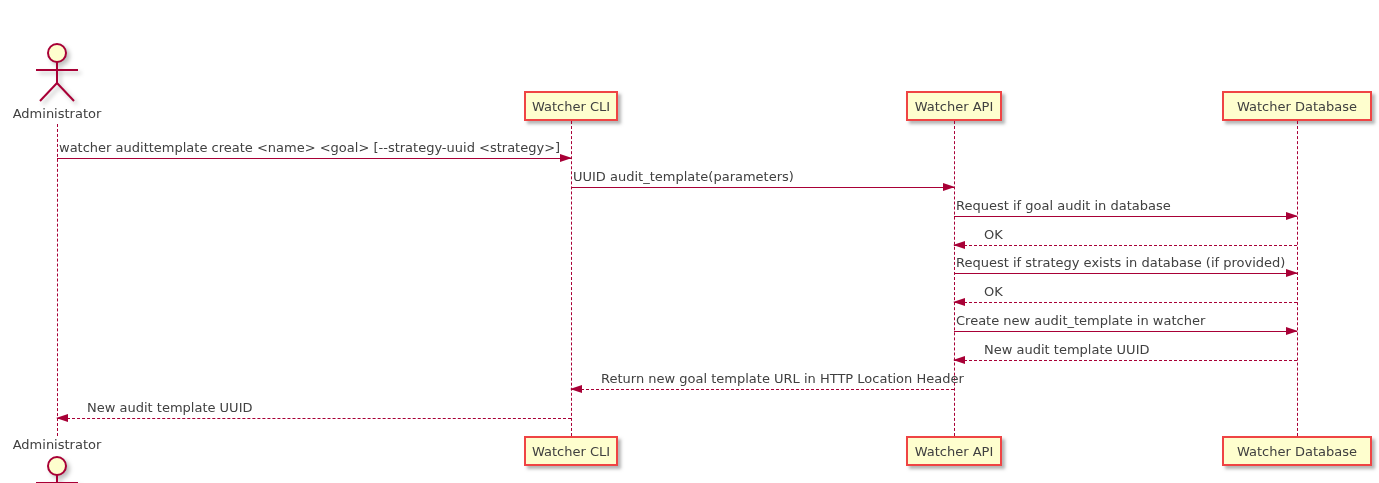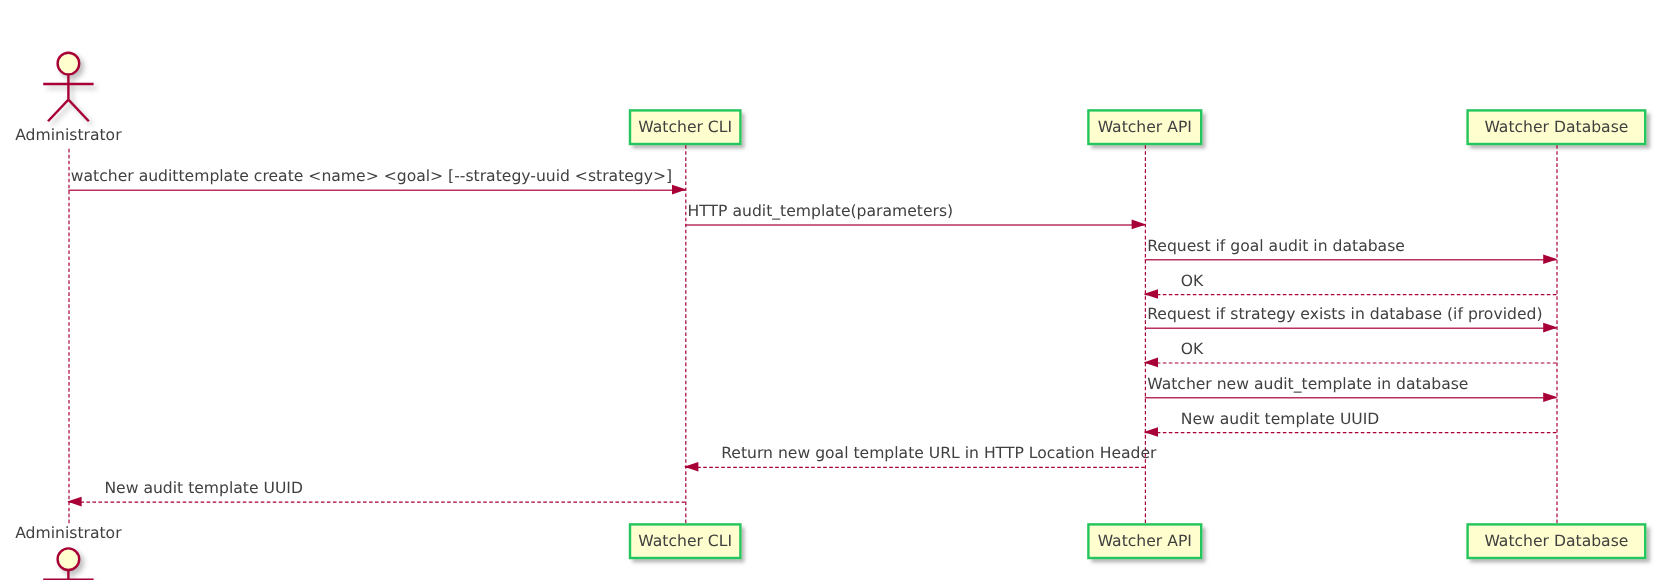--- a/index.html
+++ b/index.html
@@ -4,21 +4,21 @@
 <style>
   html,body { margin:0; padding:0; background:#ffffff; }
   .seq {
     position:relative; width:1379px; height:452px; background:#ffffff;
     font-family:"DejaVu Sans", sans-serif; font-size:13px; color:#404040;
     overflow:hidden;
     margin-top:40px;
   }
   .pbox {
     position:absolute; height:30px; box-sizing:border-box;
-    background:#FEFECE; border:2px solid #22c55e;
+    background:#FEFECE; border:2px solid #ef4444;
     box-shadow:3px 3px 3px rgba(110,110,110,0.5);
     display:flex; align-items:center; justify-content:center;
     white-space:nowrap;
   }
   .lifeline { position:absolute; width:0; border-left:1px dashed #A80036; }
   .actor-label { position:absolute; width:120px; text-align:center; white-space:nowrap; }
   .actor-figure { position:absolute; filter:drop-shadow(3px 3px 2px rgba(0,0,0,0.25)); }
   .msg { position:absolute; height:0; }
   .msg-label { position:absolute; bottom:3px; left:2px; white-space:nowrap; }
   .msg.rev .msg-label { left:30px; }
@@ -52,21 +52,21 @@
   <div class="lifeline" style="left:954px; top:81px; height:315px;"></div>
   <div class="lifeline" style="left:1297px; top:81px; height:315px;"></div>
 
   <div class="msg" style="left:57px; top:118px; width:514px;">
     <span class="msg-label">watcher audittemplate create &lt;name&gt; &lt;goal&gt; [--strategy-uuid &lt;strategy&gt;]</span>
     <div class="line solid"></div>
     <div class="head head-right"></div>
   </div>
 
   <div class="msg" style="left:571px; top:147px; width:383px;">
-    <span class="msg-label">HTTP audit_template(parameters)</span>
+    <span class="msg-label">UUID audit_template(parameters)</span>
     <div class="line solid"></div>
     <div class="head head-right"></div>
   </div>
 
   <div class="msg" style="left:954px; top:176px; width:343px;">
     <span class="msg-label">Request if goal audit in database</span>
     <div class="line solid"></div>
     <div class="head head-right"></div>
   </div>
 
@@ -82,21 +82,21 @@
     <div class="head head-right"></div>
   </div>
 
   <div class="msg rev" style="left:954px; top:262px; width:343px;">
     <span class="msg-label">OK</span>
     <div class="line dashed"></div>
     <div class="head head-left"></div>
   </div>
 
   <div class="msg" style="left:954px; top:291px; width:343px;">
-    <span class="msg-label">Watcher new audit_template in database</span>
+    <span class="msg-label">Create new audit_template in watcher</span>
     <div class="line solid"></div>
     <div class="head head-right"></div>
   </div>
 
   <div class="msg rev" style="left:954px; top:320px; width:343px;">
     <span class="msg-label">New audit template UUID</span>
     <div class="line dashed"></div>
     <div class="head head-left"></div>
   </div>
 

